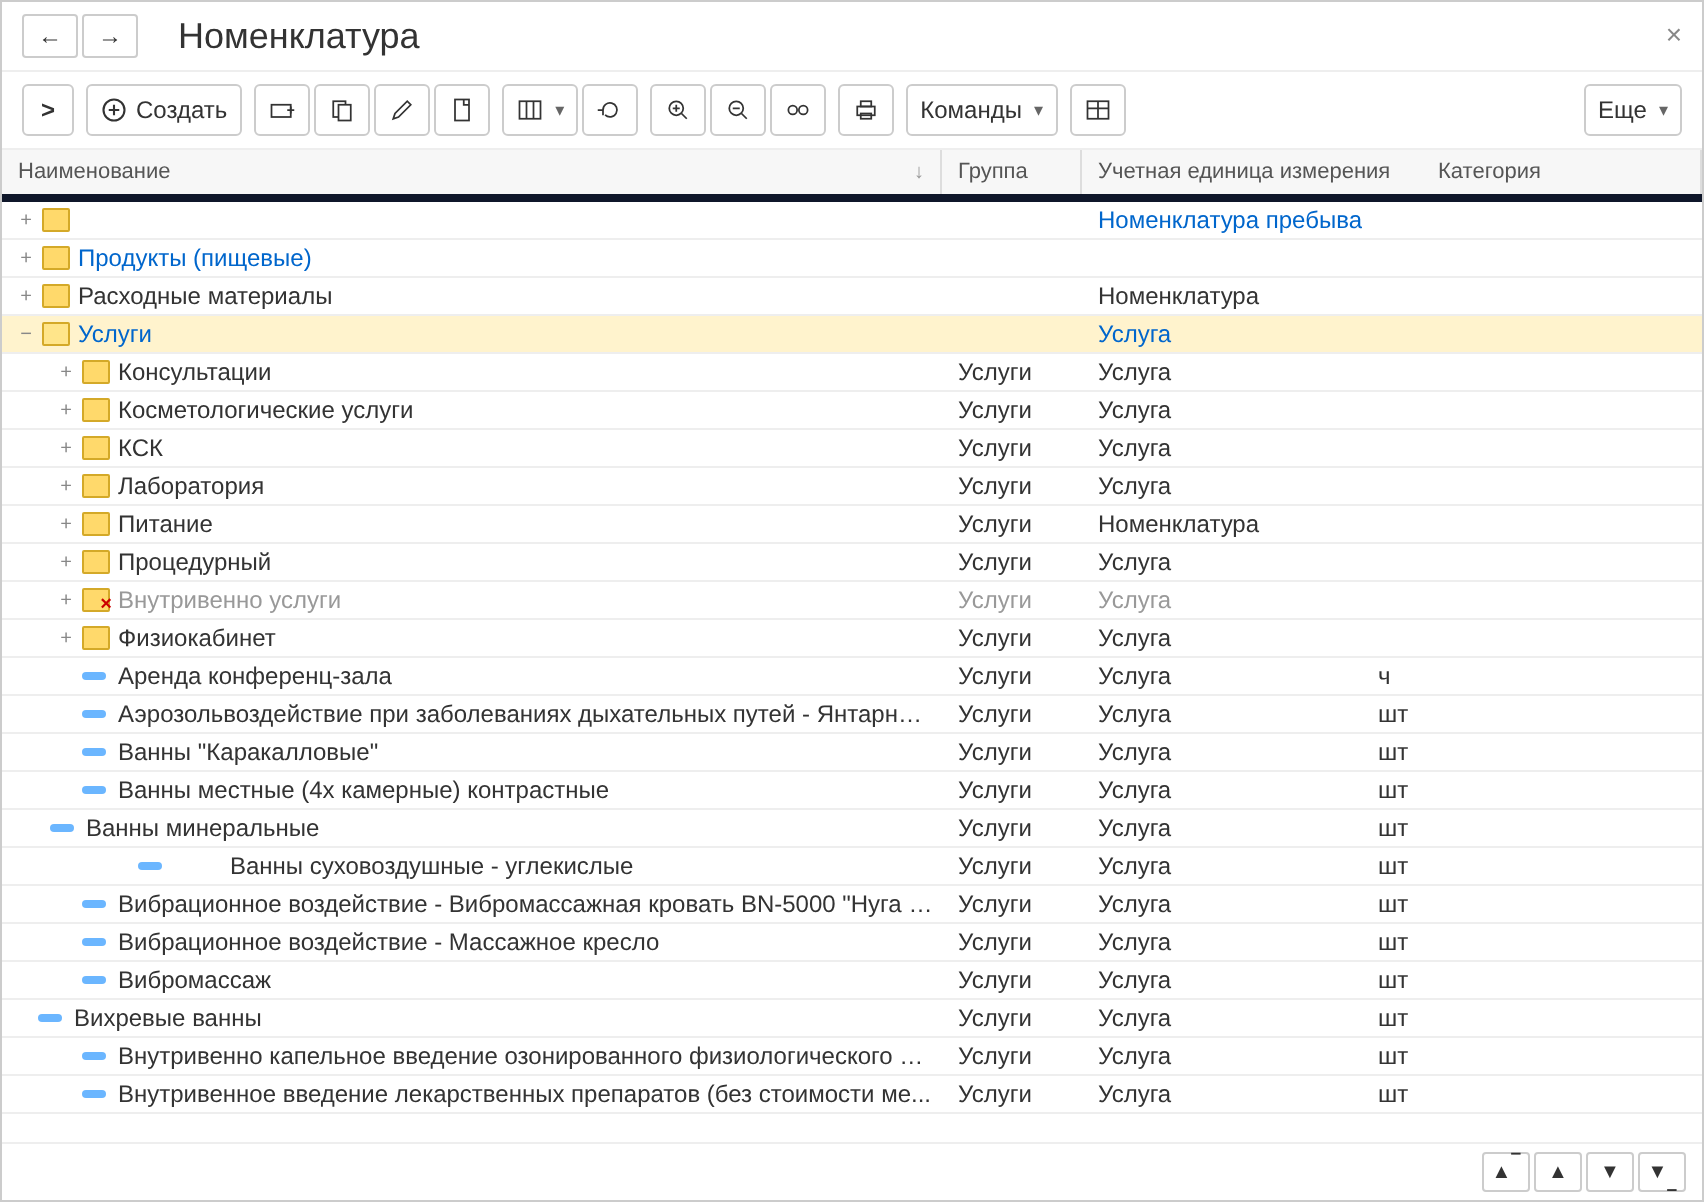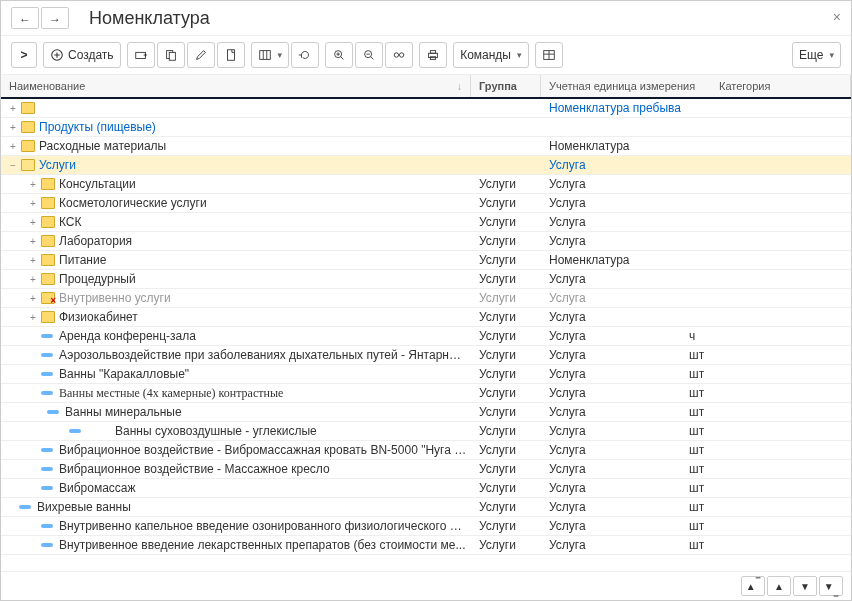--- a/index.html
+++ b/index.html
@@ -8,24 +8,24 @@
 .titlebar { display: flex; align-items: center; padding: 6px 10px; border-bottom: 1px solid #eee; }
 .nav-btns { display: flex; gap: 2px; margin-right: 20px; }
 .nav-btn { width: 28px; height: 22px; border: 1px solid #ccc; background: #fff; display: flex; align-items: center; justify-content: center; cursor: pointer; border-radius: 2px; }
 .title { font-size: 18px; font-weight: normal; color: #333; }
 .close-x { position: absolute; top: 8px; right: 10px; cursor: pointer; color: #888; font-size: 14px; }
 .toolbar { display: flex; align-items: center; padding: 6px 10px; gap: 6px; border-bottom: 1px solid #eee; }
 .tbtn { height: 26px; min-width: 26px; border: 1px solid #ccc; background: #fff; border-radius: 3px; display: flex; align-items: center; justify-content: center; cursor: pointer; padding: 0 6px; font-size: 12px; gap: 4px; }
 .tbtn svg { width: 14px; height: 14px; }
 .tgroup { display: flex; gap: 2px; }
 .spacer { flex: 1; }
-.grid-head { display: flex; background: #f7f7f7; border-bottom: 2px solid #0f172a; font-size: 11px; color: #555; }
+.grid-head { display: flex; background: #f7f7f7; border-bottom: 4px solid #0f172a; font-size: 11px; color: #555; }
 .col { padding: 5px 8px; border-right: 1px solid #ddd; display: flex; align-items: center; }
 .col-name { flex: 1; min-width: 0; justify-content: space-between; }
-.col-group { width: 70px; font-weight: bold; }
+.col-group { width: 70px; }
 .col-cat { width: 140px; }
 .col-unit { width: 170px; border-right: none; }
 .grid-body { flex: 1; overflow-y: auto; }
 .row { display: flex; border-bottom: 1px solid #eee; min-height: 19px; align-items: center; }
 .row.selected { background: #fff3cd; }
 .row.link .name-text, .row.link .cat-text { color: #0066cc; }
 .row.disabled { color: #999; }
 .cell-name { flex: 1; display: flex; align-items: center; padding: 1px 4px; min-width: 0; overflow: hidden; white-space: nowrap; }
 .cell-group { width: 70px; padding: 1px 8px; white-space: nowrap; overflow: hidden; }
 .cell-cat { width: 140px; padding: 1px 8px; white-space: nowrap; overflow: hidden; }
@@ -301,31 +301,31 @@
         <div class="cell-name" style="padding-left: 26px;">
           <span class="exp"></span>
           <span class="item-ico"></span>
           <span class="name-text">Ванны "Каракалловые"</span>
         </div>
         <div class="cell-group">Услуги</div>
         <div class="cell-cat"><span class="cat-text">Услуга</span></div>
         <div class="cell-unit">шт</div>
       </div>
       <div class="row">
-        <div class="cell-name" style="padding-left: 26px; font-family: Liberation Serif, serif;">
+        <div class="cell-name" style="padding-left: 26px;">
           <span class="exp"></span>
           <span class="item-ico"></span>
           <span class="name-text">Ванны местные (4х камерные) контрастные</span>
         </div>
         <div class="cell-group">Услуги</div>
         <div class="cell-cat"><span class="cat-text">Услуга</span></div>
         <div class="cell-unit">шт</div>
       </div>
       <div class="row">
-        <div class="cell-name" style="padding-left: 32px;">
+        <div class="cell-name" style="padding-left: 10px;">
           <span class="exp"></span>
           <span class="item-ico"></span>
           <span class="name-text">Ванны минеральные</span>
         </div>
         <div class="cell-group">Услуги</div>
         <div class="cell-cat"><span class="cat-text">Услуга</span></div>
         <div class="cell-unit">шт</div>
       </div>
       <div class="row">
         <div class="cell-name" style="padding-left: 26px; gap: 28px;">

